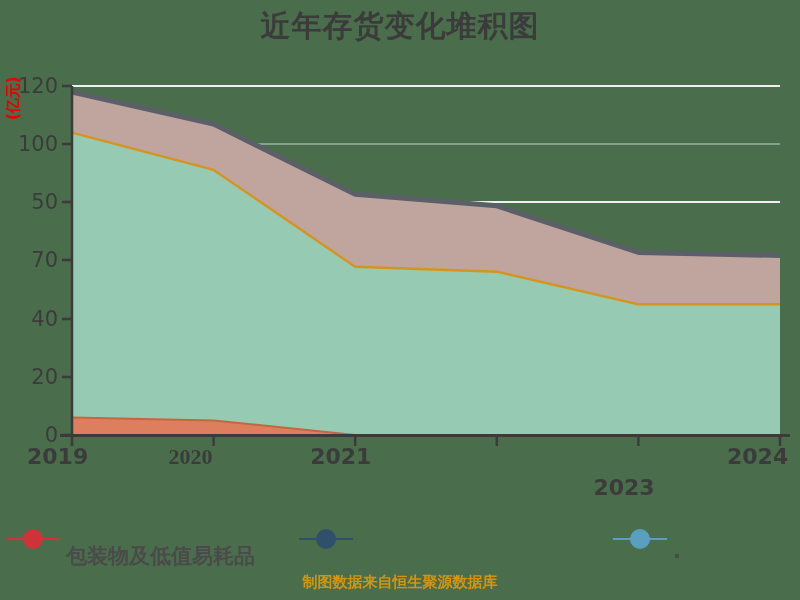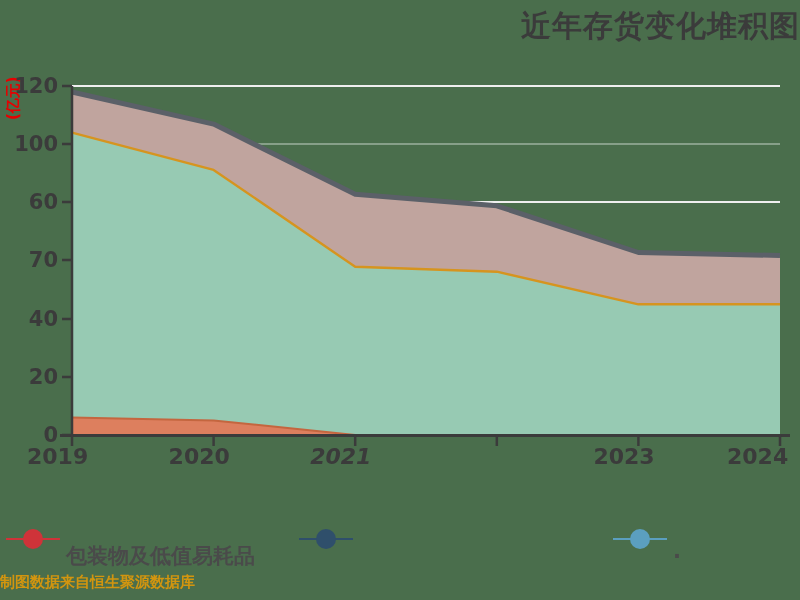--- a/index.html
+++ b/index.html
@@ -20,21 +20,21 @@
     width: 800px;
     height: 600px;
   }
 
   
   .chart-title {
     position: absolute;
     left: 0;
     top: 6px;
     width: 800px;
-    text-align: right;
+    text-align: center;
     font-size: 30px;
     font-weight: bold;
     color: #3b3b3b;
     letter-spacing: 1px;
     line-height: 40px;
   }
 
   
   .y-axis-title {
     position: absolute;
@@ -56,21 +56,21 @@
     top: 0;
   }
 
   
   .ytick {
     position: absolute;
     right: 0;
     width: 56px;
     text-align: right;
     font-size: 21px;
-    font-weight: bold;
+    font-weight: normal;
     color: #3b3b3b;
     transform: translateY(-12px);
   }
   .ytick-wrap {
     position: absolute;
     left: 0;
     width: 58px;
   }
   .xtick {
     position: absolute;
@@ -132,20 +132,21 @@
     font-size: 21px;
     letter-spacing: 0;
   }
 
   
   .footer-note {
     position: absolute;
     left: 0;
     top: 573px;
     width: 800px;
+    text-align: center;
     font-size: 15px;
     font-weight: bold;
     color: #d2950f;
     letter-spacing: 0px;
   }
 </style>
 </head>
 <body>
 
 <div id="chart-root">
@@ -200,39 +201,39 @@
     </g>
   </svg>
 
   <div class="ytick-wrap" style="top:86px;">
       <div class="ytick">120</div>
     </div>
   <div class="ytick-wrap" style="top:144px;">
       <div class="ytick">100</div>
     </div>
   <div class="ytick-wrap" style="top:202px;">
-      <div class="ytick">60</div>
+      <div class="ytick">50</div>
     </div>
   <div class="ytick-wrap" style="top:260px;">
       <div class="ytick">70</div>
     </div>
   <div class="ytick-wrap" style="top:319px;">
       <div class="ytick">40</div>
     </div>
   <div class="ytick-wrap" style="top:377px;">
       <div class="ytick">20</div>
     </div>
   <div class="ytick-wrap" style="top:435px;">
       <div class="ytick">0</div>
     </div>
 
   <div class="xtick" style="left:72px;">2019</div>
-  <div class="xtick" style="left:213.6px;">2020</div>
-  <div class="xtick" style="left:355.2px;font-style:italic;">2021</div>
-  <div class="xtick" style="left:638.4px;">2023</div>
+  <div class="xtick" style="left:213.6px;font-family:Liberation Serif, serif;">2020</div>
+  <div class="xtick" style="left:355.2px;">2021</div>
+  <div class="xtick" style="left:638.4px;margin-top:31px;">2023</div>
   <div class="xtick" style="left:772px;">2024</div>
 
   <div class="legend">
 
     <div class="legend-item" style="left:6px;">
       <span class="legend-marker">
         <span class="lmline" style="background:#cf3339;"></span>
         <span class="lmdot" style="background:#cf3339;"></span>
       </span>
       <span class="legend-label">包装物及低值易耗品</span>

